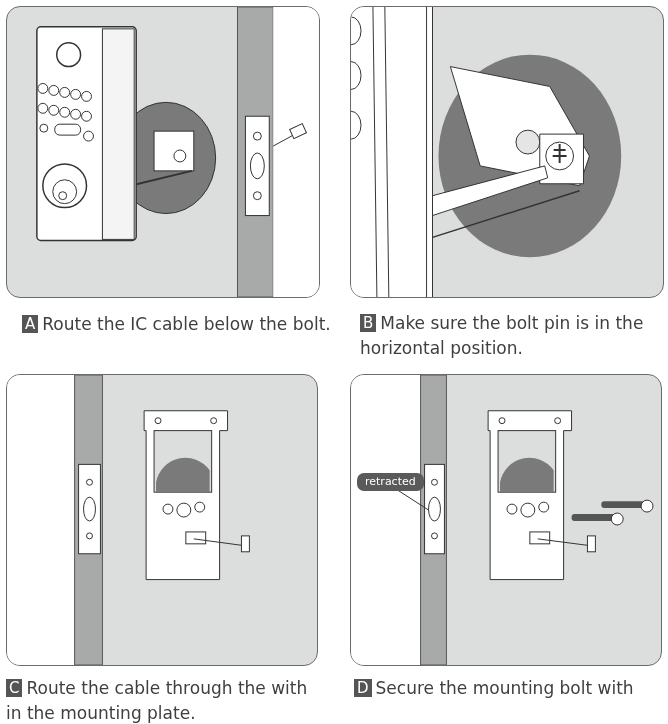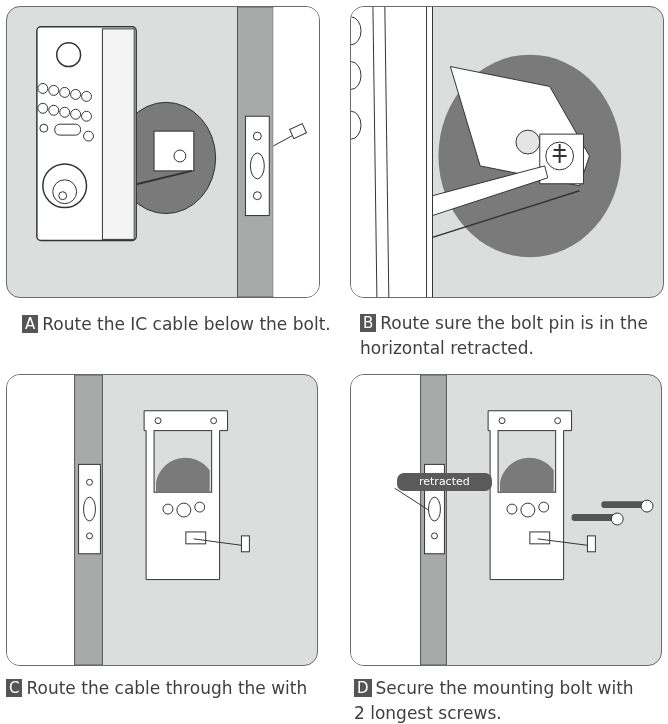--- a/index.html
+++ b/index.html
@@ -5,21 +5,21 @@
   html, body { margin: 0; padding: 0; background: #ffffff; }
   body { width: 668px; height: 724px; position: relative; overflow: hidden;
          font-family: "DejaVu Sans", "Liberation Sans", sans-serif; color: #3a3a3a; }
   .panel { position: absolute; border: 1.5px solid #6b6b6b; border-radius: 14px;
            background: #dcdddd; overflow: hidden; box-sizing: border-box; }
   .panel svg { position: absolute; left: 0; top: 0; width: 100%; height: 100%; }
   .caption { position: absolute; font-size: 17px; line-height: 25px; color: #3f3f3f; }
   .badge { display: inline-block; background: #555555; color: #ffffff; font-size: 15px;
            line-height: 18px; padding: 0 3px; margin-right: 4px; vertical-align: 1px; }
   .tag { position: absolute; background: #5a5a5a; color: #fff; font-size: 11px;
-         border-radius: 7px; padding: 2px 22px; line-height: 14px; margin-left: 40px; }
+         border-radius: 7px; padding: 2px 8px; line-height: 14px; }
 </style>
 </head>
 <body>
 
 <div class="panel" style="left:6px;top:6px;width:314px;height:292px;">
   <svg viewBox="0 0 314 292">
     <rect x="232" y="0" width="36" height="292" fill="#a8a9a9" stroke="#555" stroke-width="1"></rect>
     <rect x="268" y="0" width="46" height="292" fill="#ffffff"></rect>
     <ellipse cx="160" cy="152" rx="50" ry="56" fill="#7a7a7a" stroke="#333"></ellipse>
     <rect x="148" y="125" width="40" height="40" fill="#fff" stroke="#333"></rect>
@@ -70,22 +70,22 @@
     <path d="M100 60 L200 80 L240 150 L230 180 L130 160 Z" fill="#fff" stroke="#333"></path>
     <circle cx="178" cy="136" r="12" fill="#e5e5e5" stroke="#333"></circle>
     <path d="M190 128 h44 v50 h-44 z" fill="#fff" stroke="#333"></path>
     <circle cx="210" cy="150" r="14" fill="#fff" stroke="#333"></circle>
     <path d="M204 144 h12 M210 138 v12 M203 150 h14 M210 143 v14" stroke="#333" stroke-width="2"></path>
     <path d="M82 190 L195 160 L198 172 L82 210 Z" fill="#fff" stroke="#333"></path>
     <line x1="82" y1="232" x2="230" y2="185" stroke="#333" stroke-width="1.5"></line>
   </svg>
 </div>
 <div class="caption" style="left:360px;top:311px;">
-  <span class="badge">B</span><span>Route sure the bolt pin is in the</span><br>
-  <span>horizontal retracted.</span>
+  <span class="badge">B</span><span>Make sure the bolt pin is in the</span><br>
+  <span>horizontal position.</span>
 </div>
 
 <div class="panel" style="left:6px;top:374px;width:312px;height:292px;">
   <svg viewBox="0 0 312 292">
     <rect x="0" y="0" width="68" height="292" fill="#fff"></rect>
     <rect x="68" y="0" width="28" height="292" fill="#a8a9a9" stroke="#555"></rect>
     <rect x="72" y="90" width="22" height="90" fill="#fff" stroke="#333"></rect>
     <ellipse cx="83" cy="135" rx="6" ry="12" fill="#fff" stroke="#333"></ellipse>
     <circle cx="83" cy="108" r="3" fill="#fff" stroke="#333"></circle>
       <circle cx="83" cy="162" r="3" fill="#fff" stroke="#333"></circle>
@@ -97,20 +97,21 @@
     <circle cx="162" cy="135" r="5" fill="#fff" stroke="#333"></circle>
       <circle cx="178" cy="136" r="7" fill="#fff" stroke="#333"></circle>
       <circle cx="194" cy="133" r="5" fill="#fff" stroke="#333"></circle>
     <rect x="180" y="158" width="20" height="12" fill="#fff" stroke="#333"></rect>
     <line x1="188" y1="165" x2="240" y2="172" stroke="#333"></line>
     <rect x="236" y="162" width="8" height="16" fill="#fff" stroke="#333"></rect>
   </svg>
 </div>
 <div class="caption" style="left:6px;top:676px;">
   <span class="badge">C</span><span>Route the cable through the with</span><br>
+  <span>in the mounting plate.</span>
 </div>
 
 <div class="panel" style="left:350px;top:374px;width:312px;height:292px;">
   <svg viewBox="0 0 312 292">
     <rect x="0" y="0" width="70" height="292" fill="#fff"></rect>
     <rect x="70" y="0" width="26" height="292" fill="#a8a9a9" stroke="#555"></rect>
     <rect x="74" y="90" width="20" height="90" fill="#fff" stroke="#333"></rect>
     <ellipse cx="84" cy="135" rx="6" ry="12" fill="#fff" stroke="#333"></ellipse>
     <circle cx="84" cy="108" r="3" fill="#fff" stroke="#333"></circle>
       <circle cx="84" cy="162" r="3" fill="#fff" stroke="#333"></circle>
@@ -132,14 +133,13 @@
       </g>
     <g>
         <rect x="252" y="127" width="44" height="7" rx="3" fill="#555"></rect>
         <circle cx="298" cy="132" r="6" fill="#fff" stroke="#333"></circle>
       </g>
   </svg>
   <div class="tag" style="left:6px;top:98px;">retracted</div>
 </div>
 <div class="caption" style="left:354px;top:676px;">
   <span class="badge">D</span><span>Secure the mounting bolt with</span><br>
-  <span>2 longest screws.</span>
 </div>
 
 </body></html>

